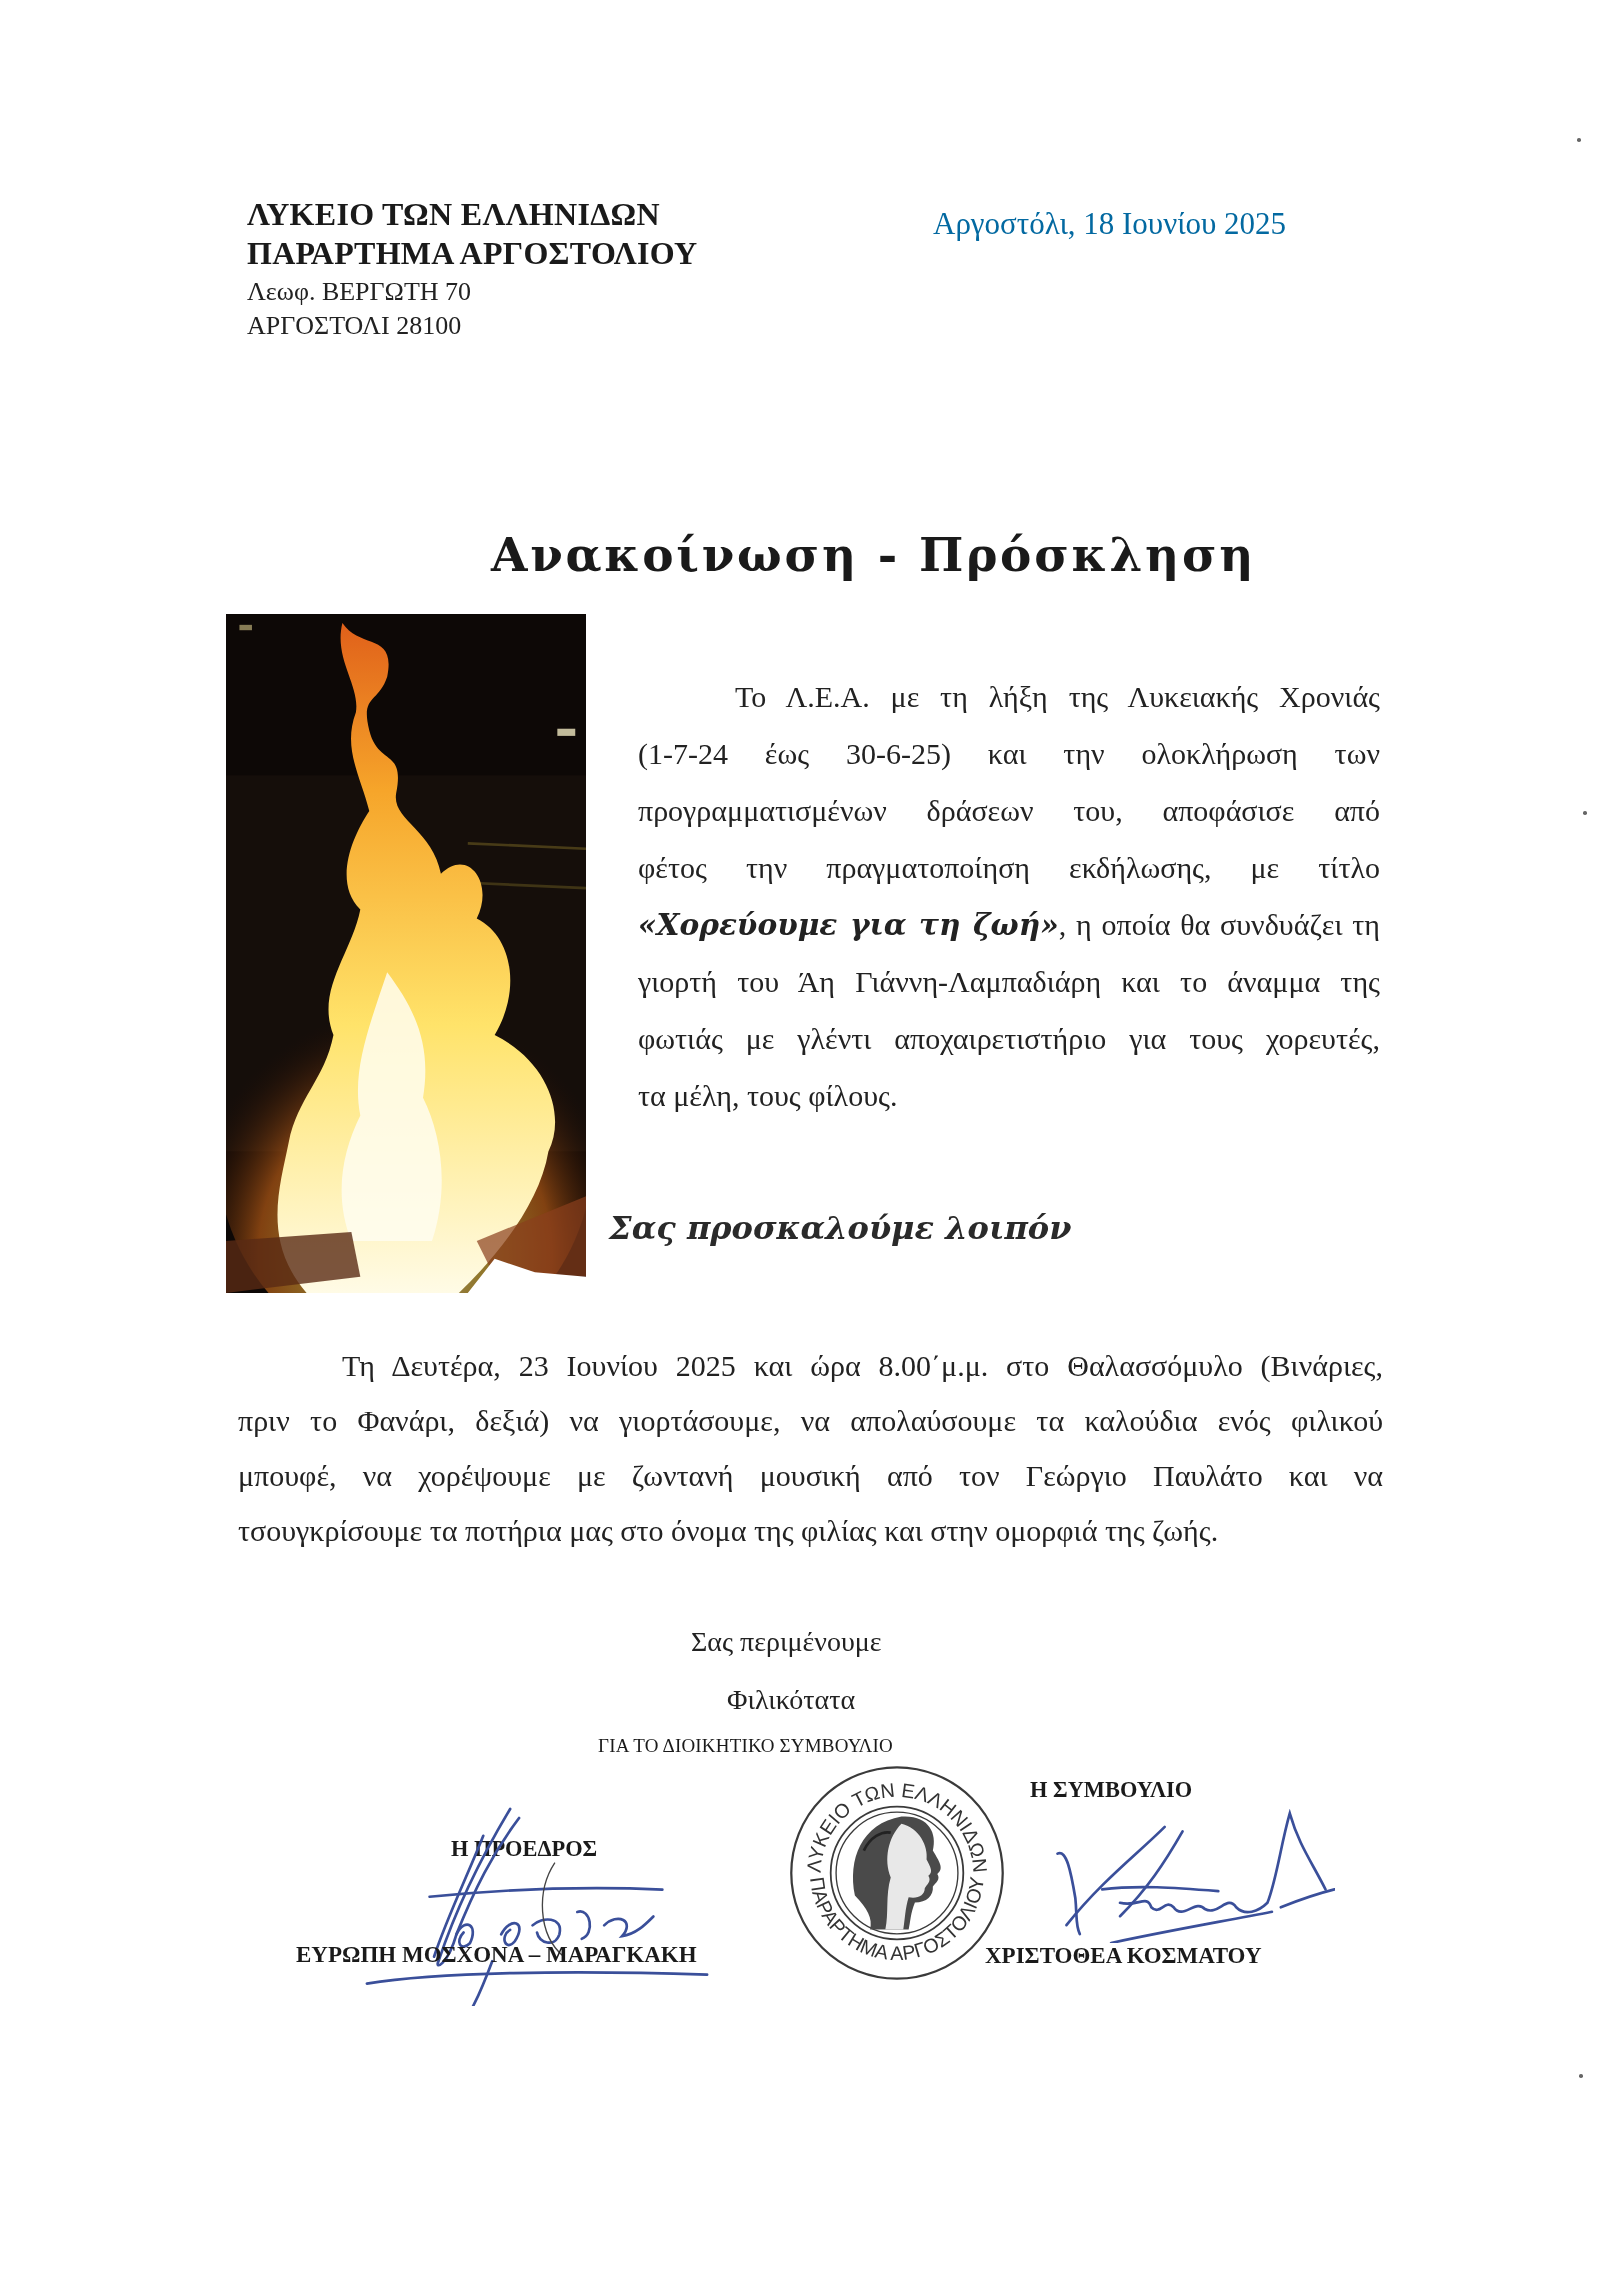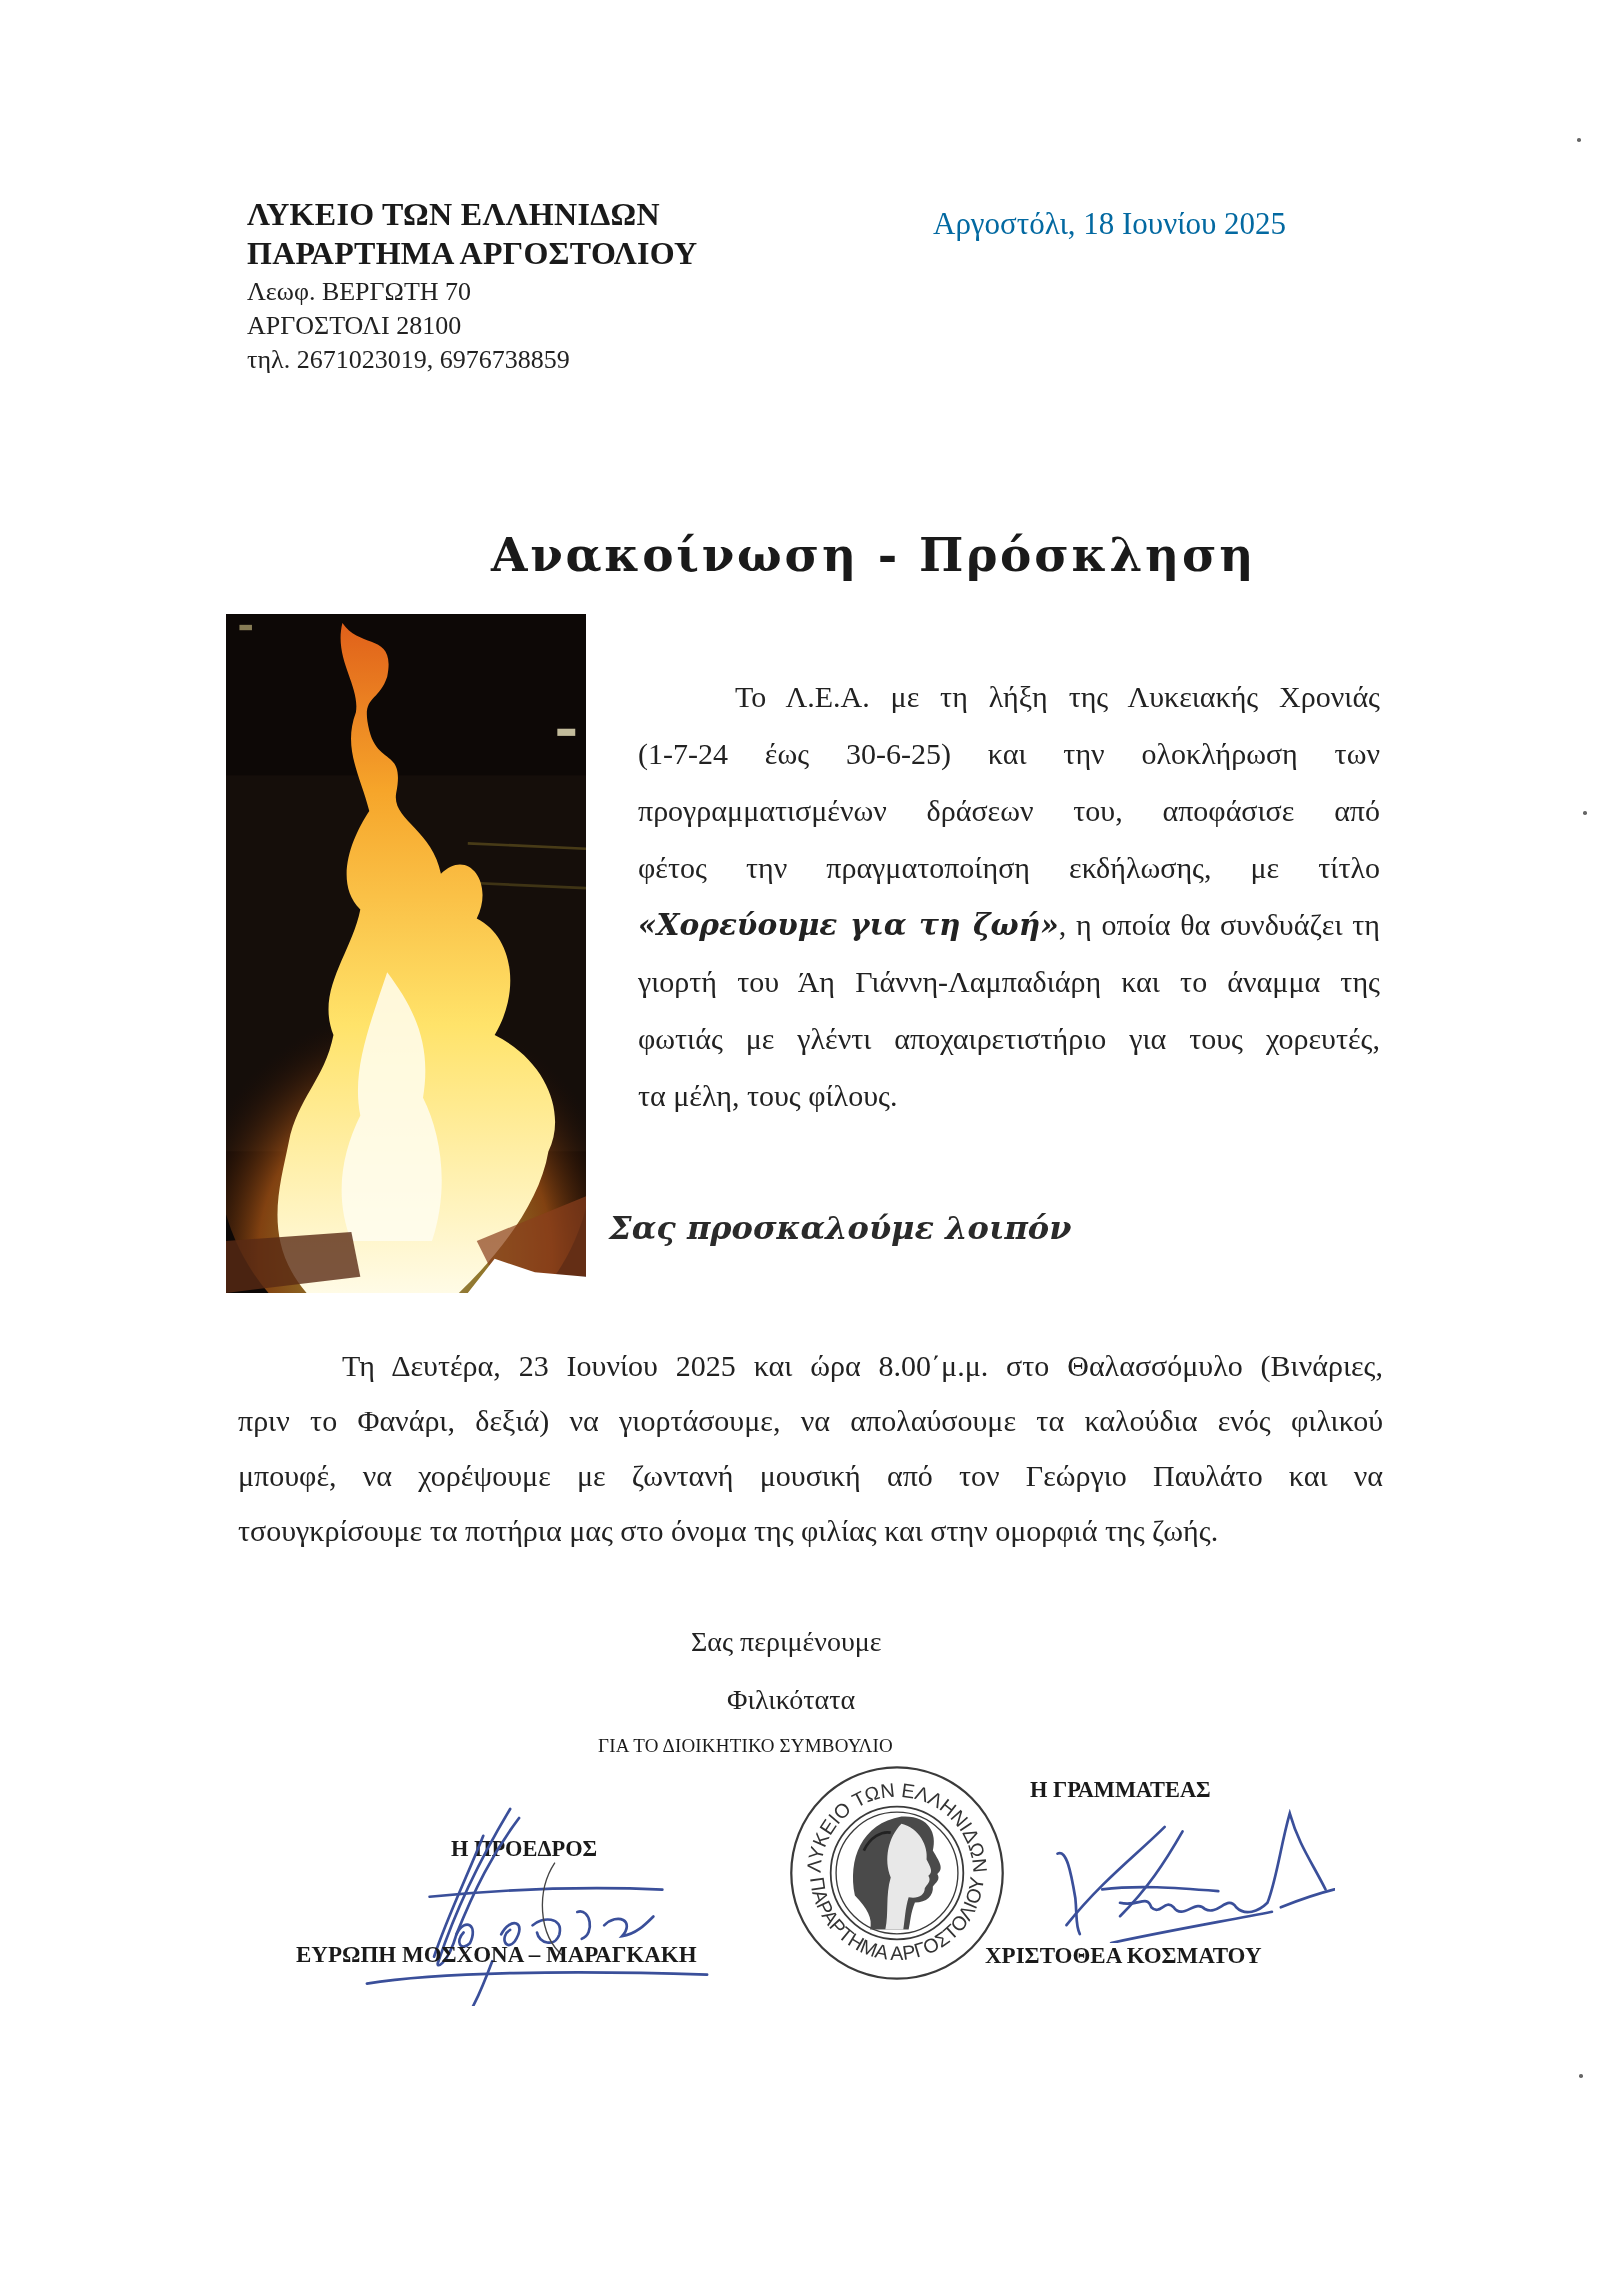--- a/index.html
+++ b/index.html
@@ -23,21 +23,20 @@
   .dot { width: 3.6px; height: 3.6px; border-radius: 50%; background: #666; }
 </style>
 </head>
 <body>
 
 <div class="abs" style="left:247px; top:195px;">
   <div class="hdr-org">ΛΥΚΕΙΟ ΤΩΝ ΕΛΛΗΝΙΔΩΝ</div>
   <div class="hdr-org">ΠΑΡΑΡΤΗΜΑ ΑΡΓΟΣΤΟΛΙΟΥ</div>
   <div class="hdr-line" style="margin-top:1.8px;">Λεωφ. ΒΕΡΓΩΤΗ 70</div>
   <div class="hdr-line">ΑΡΓΟΣΤΟΛΙ 28100</div>
-  <div class="hdr-line">τηλ. 2671023019,  6976738859</div>
 </div>
 
 <div class="abs date" style="left:933px; top:206px;">Αργοστόλι, 18 Ιουνίου 2025</div>
 
 <div class="abs title" style="left:491px; top:527px;">Ανακοίνωση - Πρόσκληση</div>
 
 <div class="abs photo" style="left:226px; top:614px; width:360px; height:679px;">
   <svg width="360" height="679" viewBox="0 0 402 758">
     <defs>
       <radialGradient id="glow" cx="50%" cy="75%" r="60%">
@@ -124,21 +123,21 @@
   <text font-family="Liberation Sans, sans-serif" font-size="22" fill="#333">
     <textPath href="#stampBot" startOffset="50%" text-anchor="middle">ΠΑΡΑΡΤΗΜΑ ΑΡΓΟΣΤΟΛΙΟΥ</textPath>
   </text>
   <g>
     <path d="M78 150 C70 110 85 70 130 62 C160 60 170 80 165 100 C172 112 178 120 170 126 C174 132 168 136 165 140 C166 150 158 158 145 158 C140 170 140 180 138 188 L95 188 C98 175 92 165 78 150 Z" fill="#4a4a4a"></path>
     <path d="M130 70 C150 75 160 95 158 110 C162 118 166 124 160 128 C164 134 158 138 156 142 C156 150 148 154 138 152 C134 165 134 176 132 188 L112 188 C116 170 112 150 118 130 C110 110 115 85 130 70 Z" fill="#e8e8e8"></path>
     <path d="M88 100 C95 85 108 78 118 80" fill="none" stroke="#222" stroke-width="3"></path>
   </g>
 </svg>
 
-<div class="abs sigrole" style="left:1030px; top:1777px;">Η ΓΡΑΜΜΑΤΕΑΣ</div>
+<div class="abs sigrole" style="left:1030px; top:1777px;">Η ΣΥΜΒΟΥΛΙΟ</div>
 <svg class="abs" style="left:1048px; top:1809px;" width="287" height="134" viewBox="0 0 320 150">
   <g fill="none" stroke="#3a4f9a" stroke-width="3" stroke-linecap="round">
     <path d="M10 50 C20 45 25 70 30 100 C32 120 30 130 35 140"></path>
     <path d="M130 20 C100 50 60 80 20 130"></path>
     <path d="M150 25 C130 60 110 90 80 120"></path>
     <path d="M60 90 C100 85 140 88 190 92"></path>
     <path d="M80 105 C100 110 110 95 115 110 C125 120 130 100 140 110 C150 125 165 100 175 112 C190 120 200 95 210 110 C220 120 235 115 245 105 C255 80 260 40 270 5 C280 40 295 60 310 90"></path>
     <path d="M70 150 C140 135 200 125 250 115"></path>
     <path d="M260 110 C285 100 300 95 320 90"></path>
   </g>

